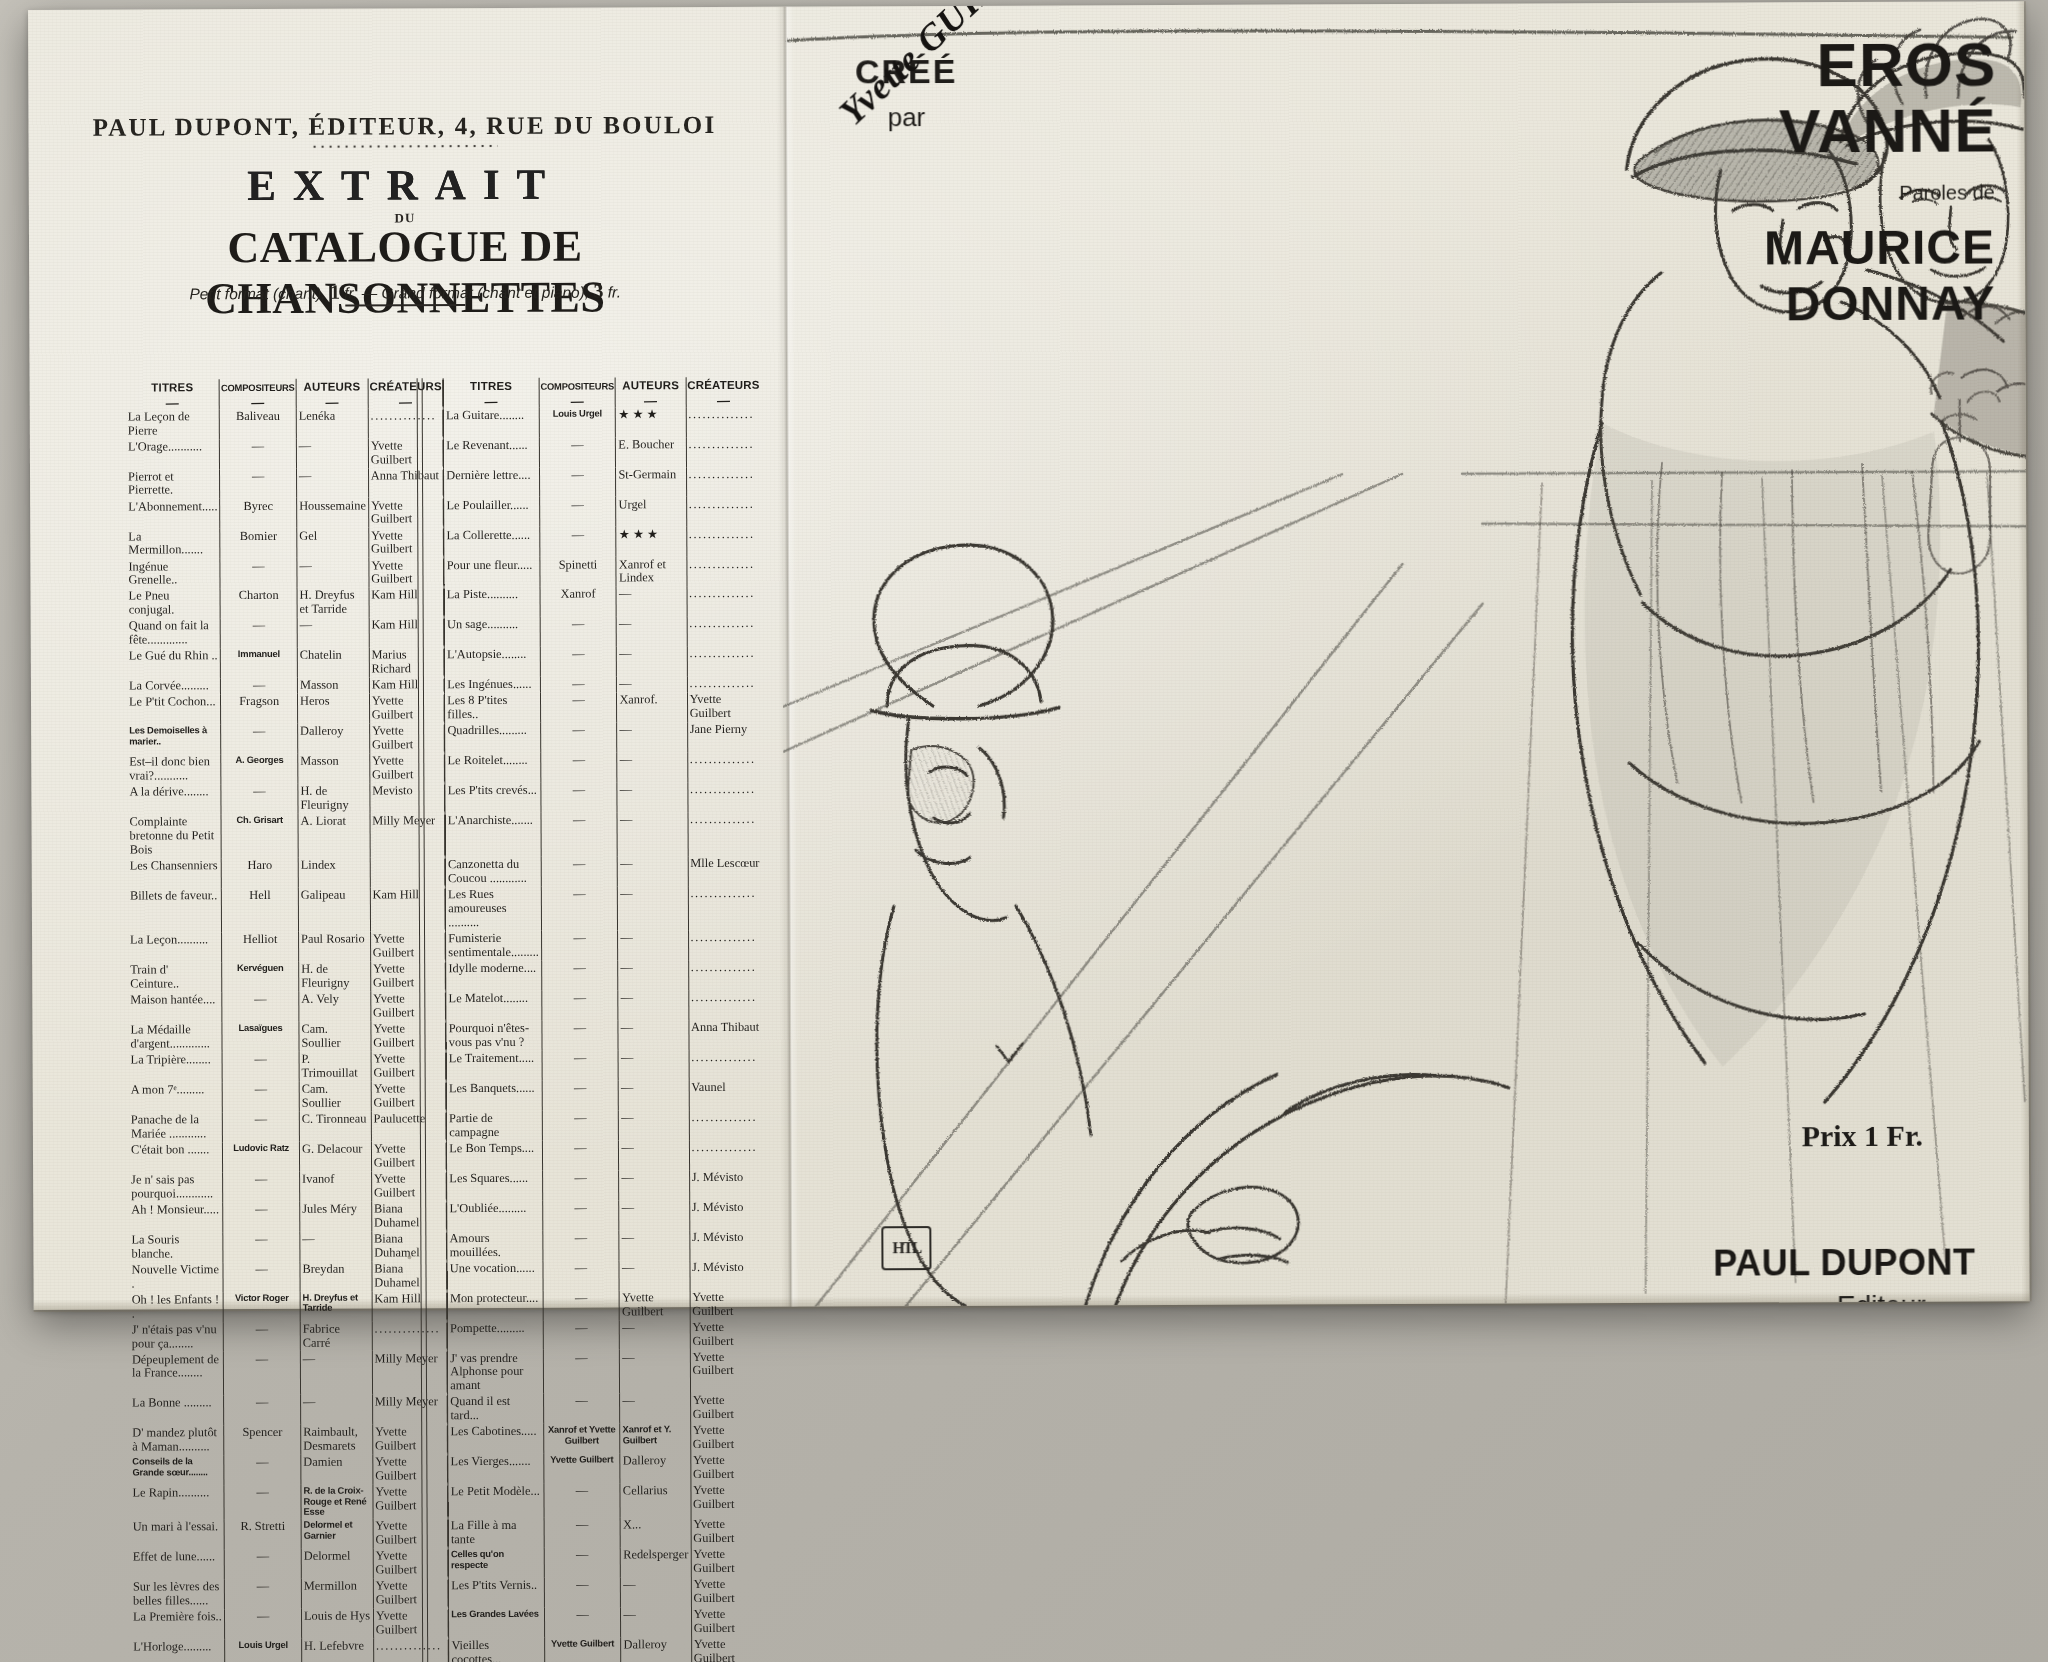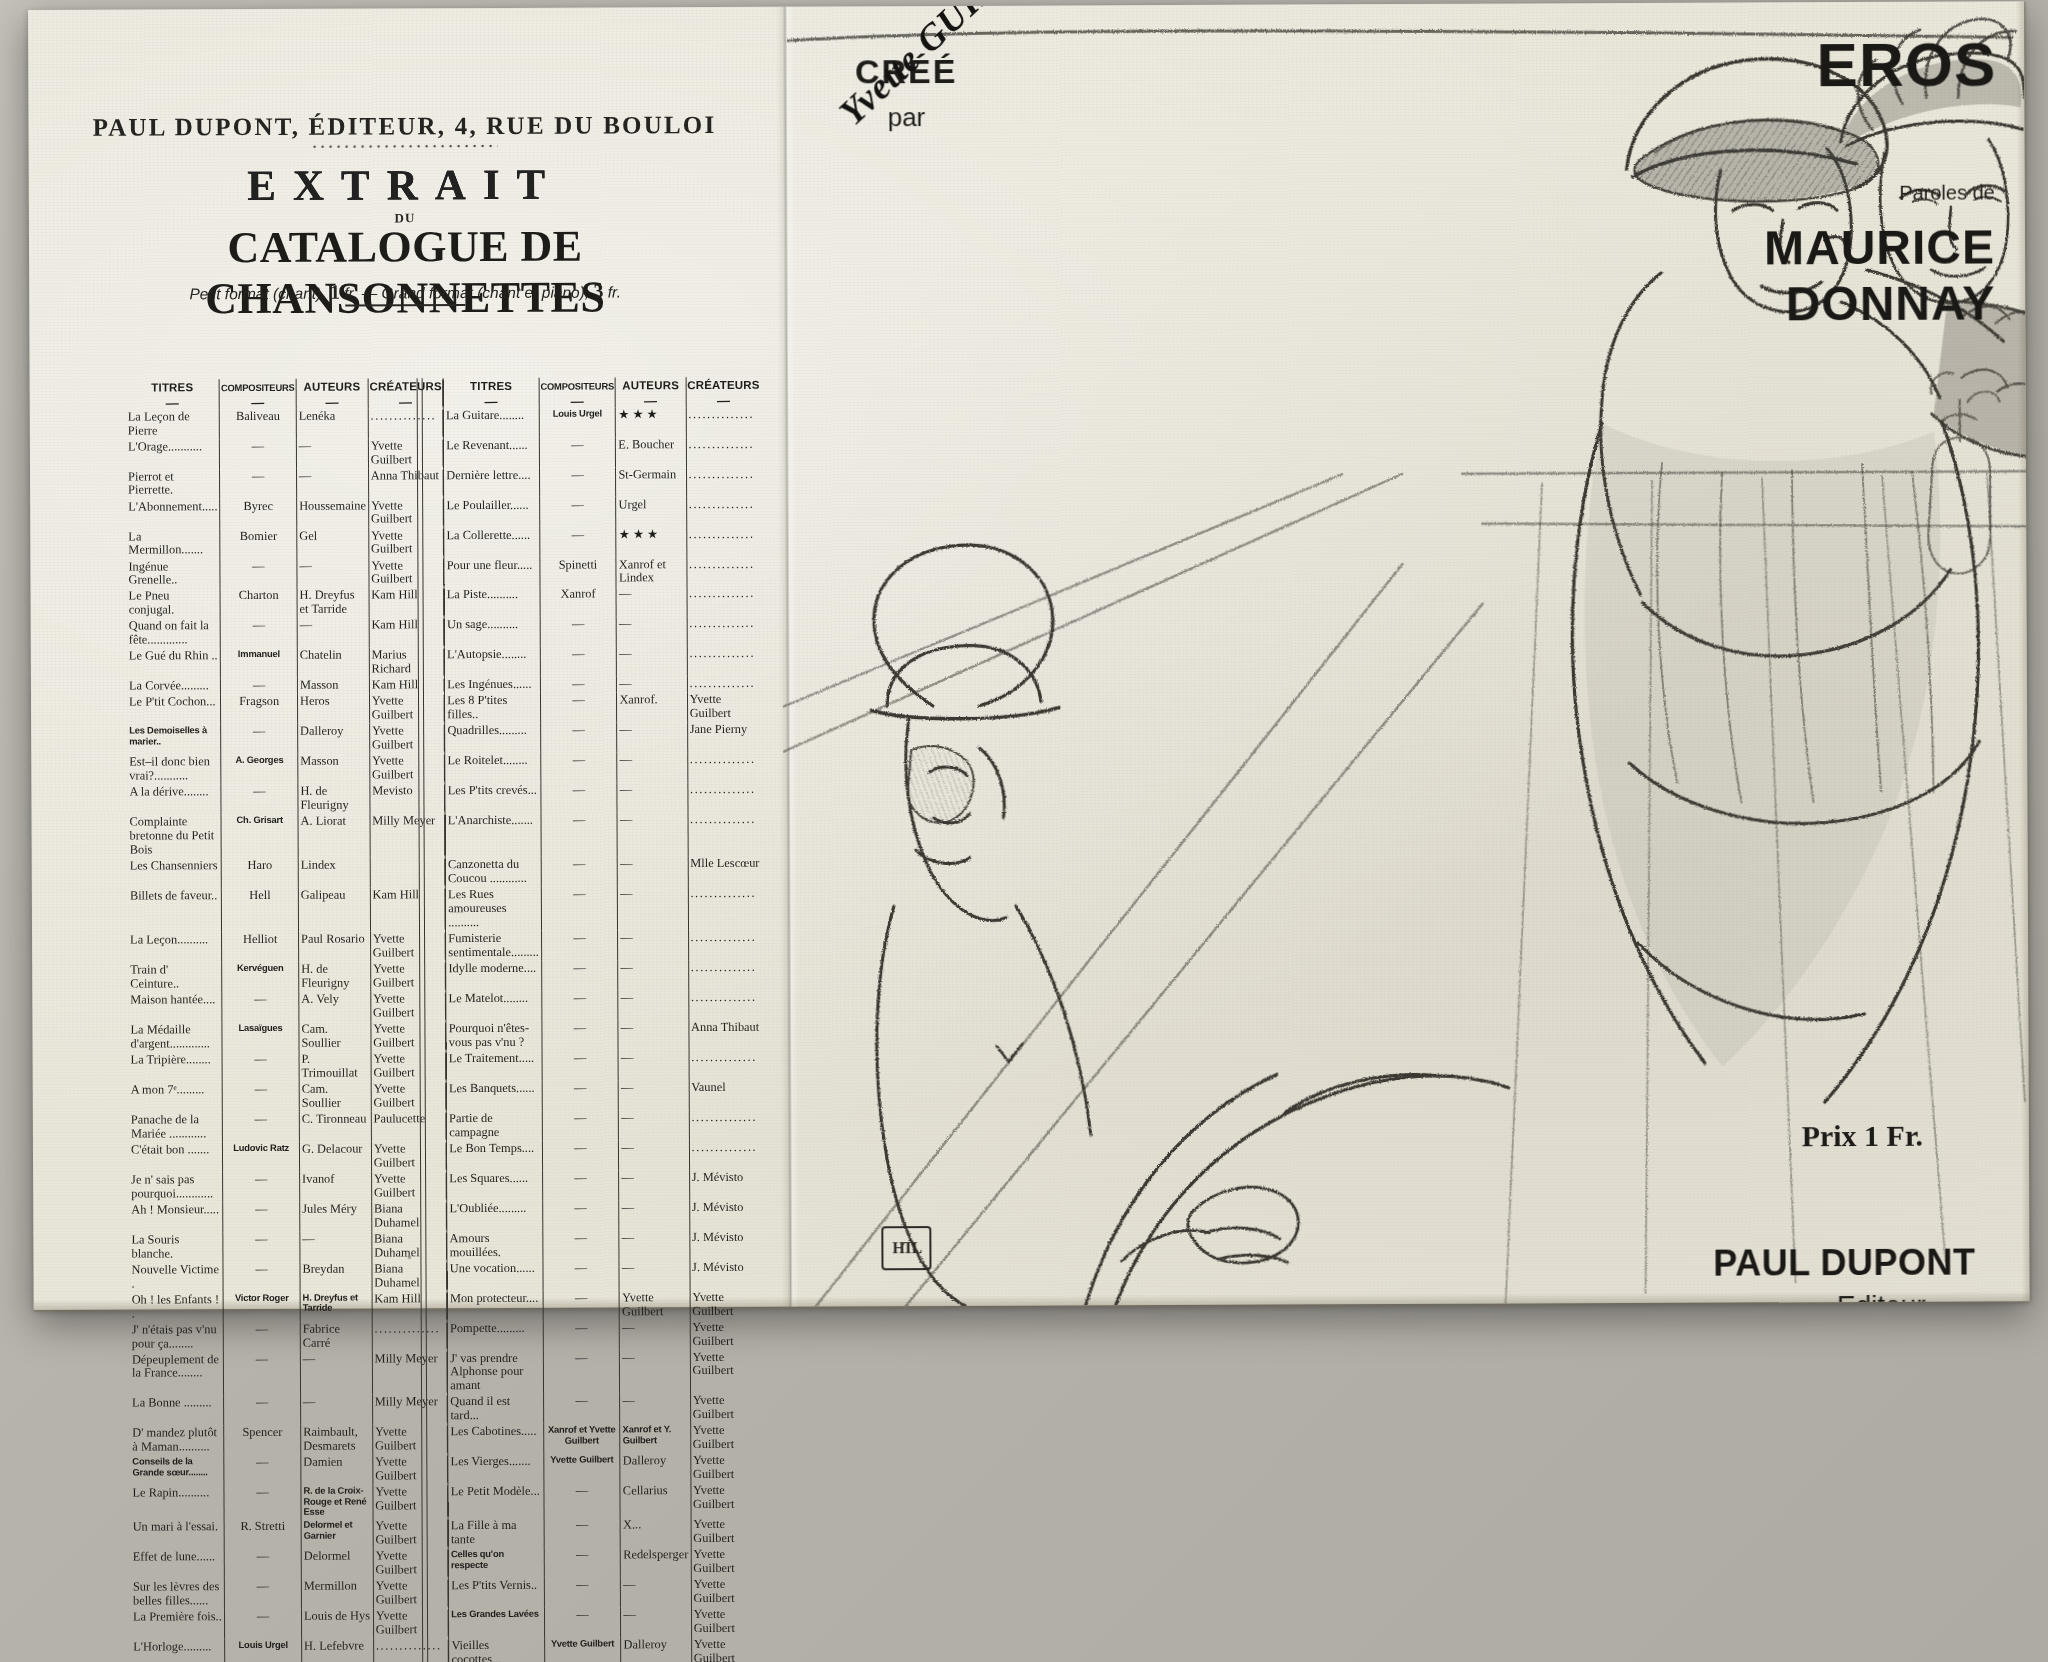--- a/index.html
+++ b/index.html
@@ -761,20 +761,21 @@
           <path d="M 1166 300 C 1232 300, 1302 326, 1330 370 C 1350 404, 1338 436, 1300 450 C 1252 464, 1190 446, 1152 412 Z" fill="#4d4a42"></path>
           <path d="M 820 420 C 800 520, 794 660, 816 780 C 836 892, 880 990, 938 1064 C 1008 1000, 1076 900, 1116 790 C 1156 676, 1166 540, 1152 430 C 1056 470, 918 470, 820 420 Z" fill="#6d6a61" opacity=".35"></path>
         </g>
       </svg>
 
       <div class="cree">CRÉÉ</div>
       <div class="par">par</div>
       <div class="yg">Yvette GUILBERT</div>
 
       <div class="t1">EROS</div>
+      <div class="t2">VANNÉ</div>
       <div class="paroles">Paroles de</div>
       <div class="auth1">MAURICE</div>
       <div class="auth2">DONNAY</div>
 
       <div class="prix">Prix 1 Fr.</div>
       <div class="pub">PAUL DUPONT</div>
       <div class="pub-sub">Editeur</div>
 
       <div class="monogram">HTL</div>
     </div>

